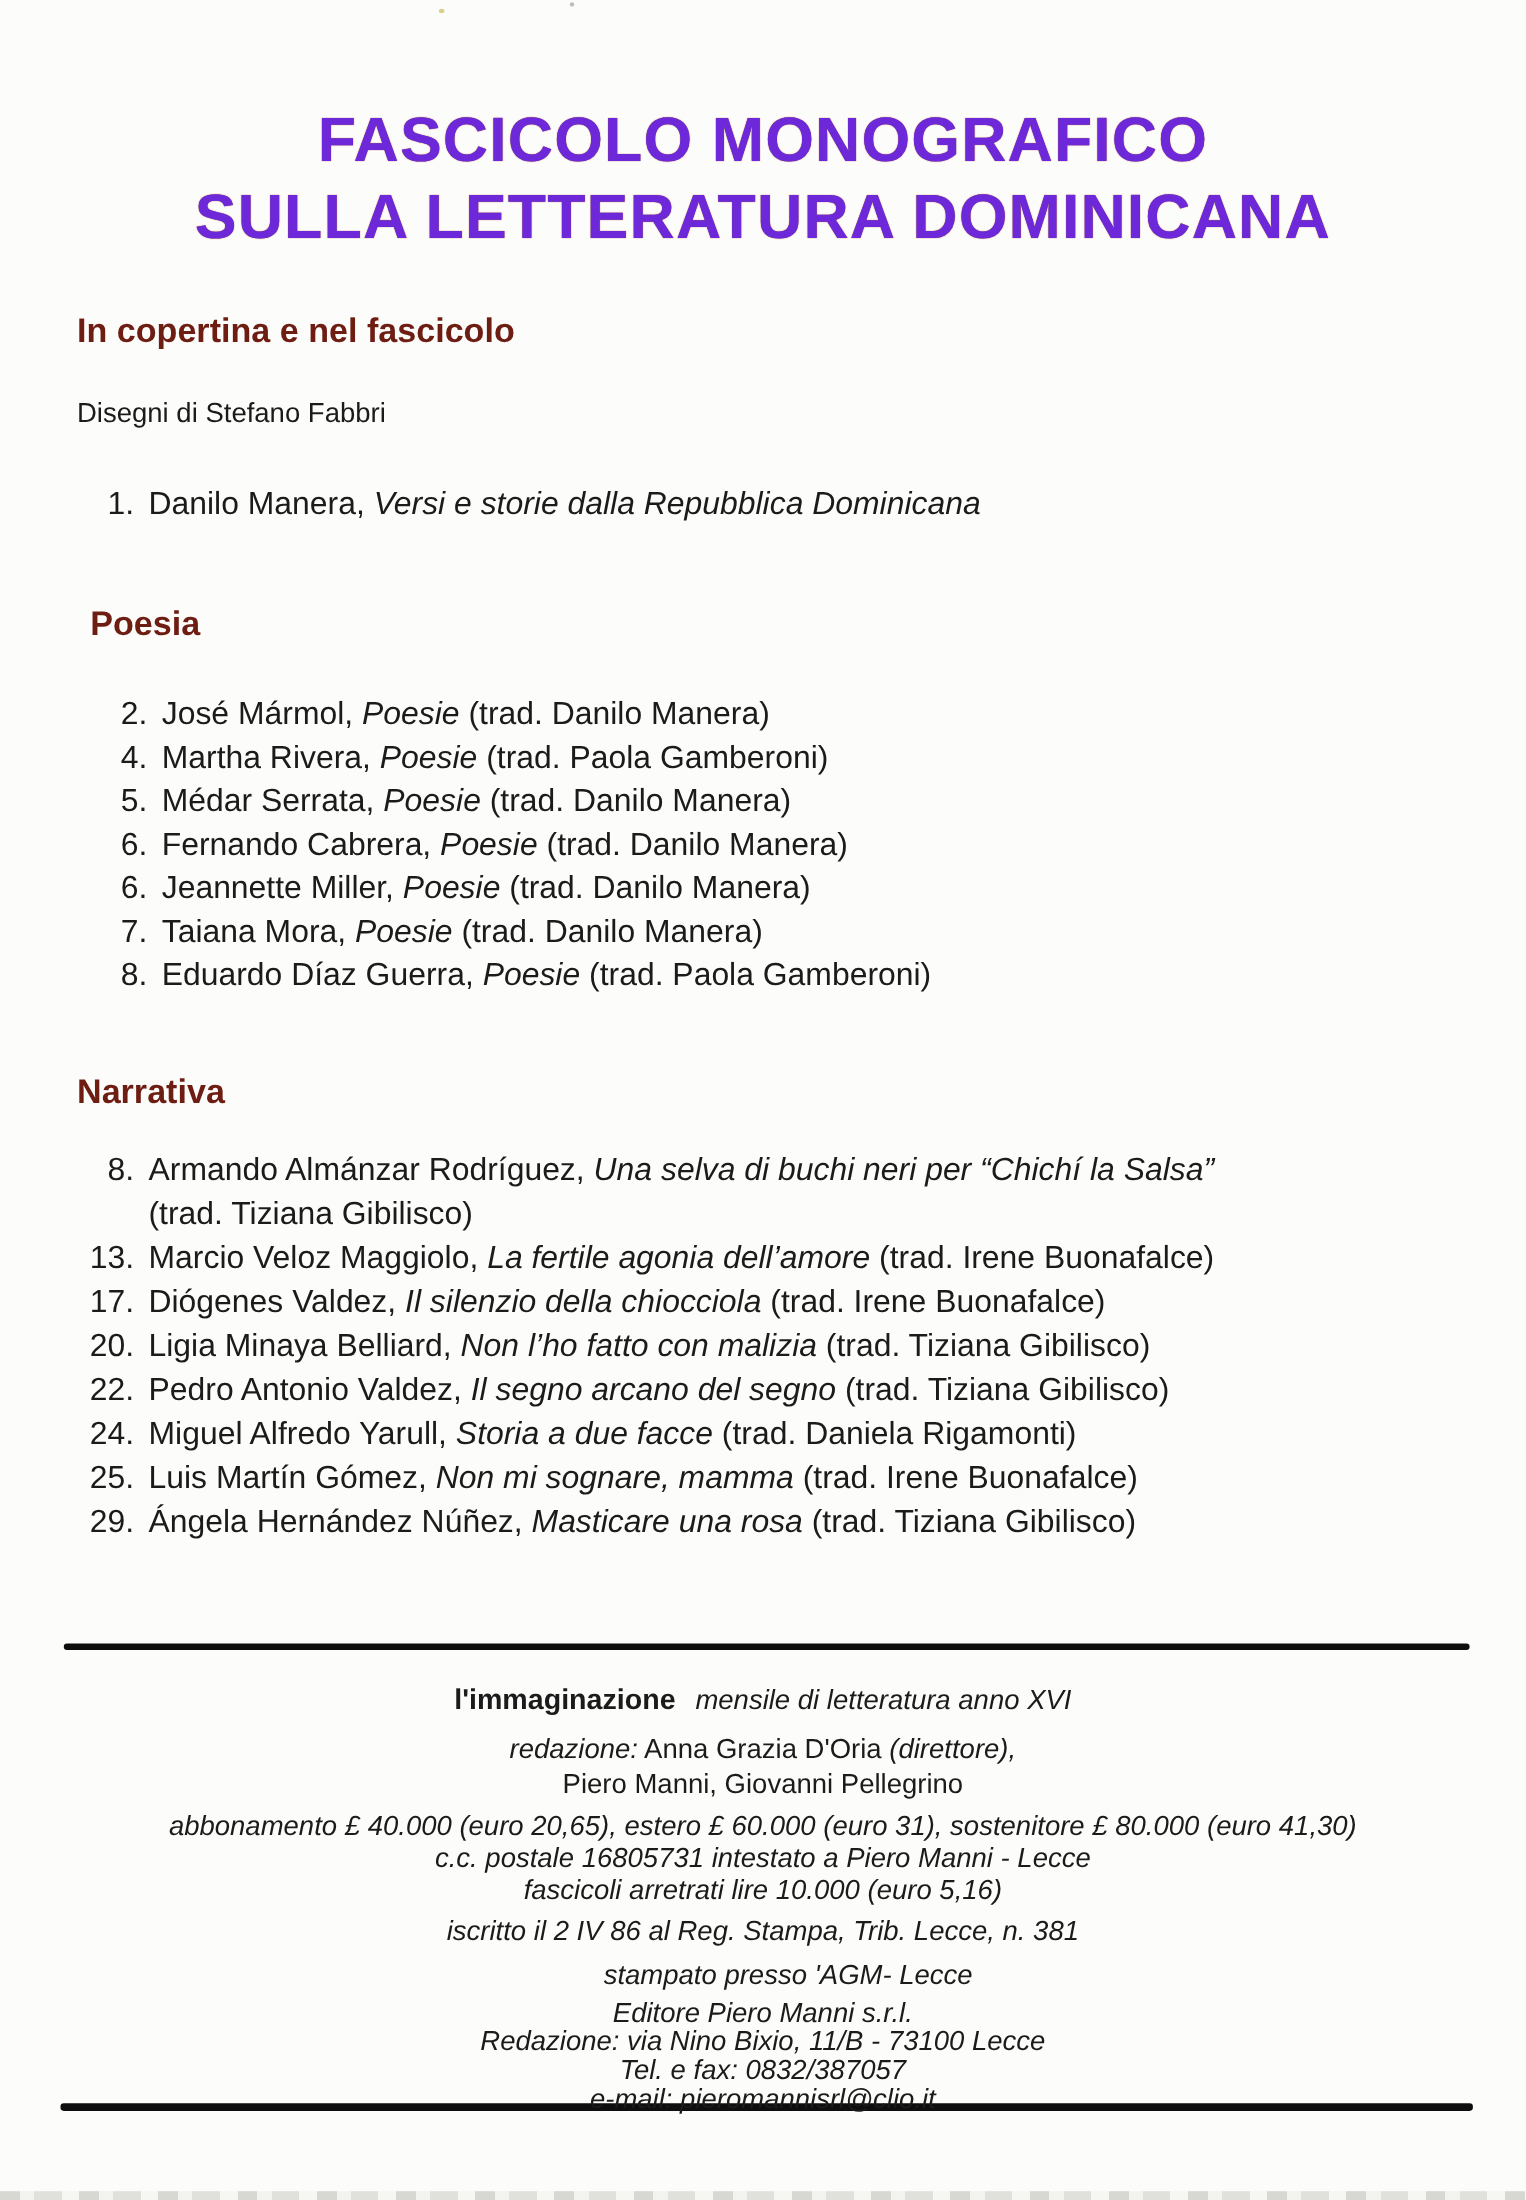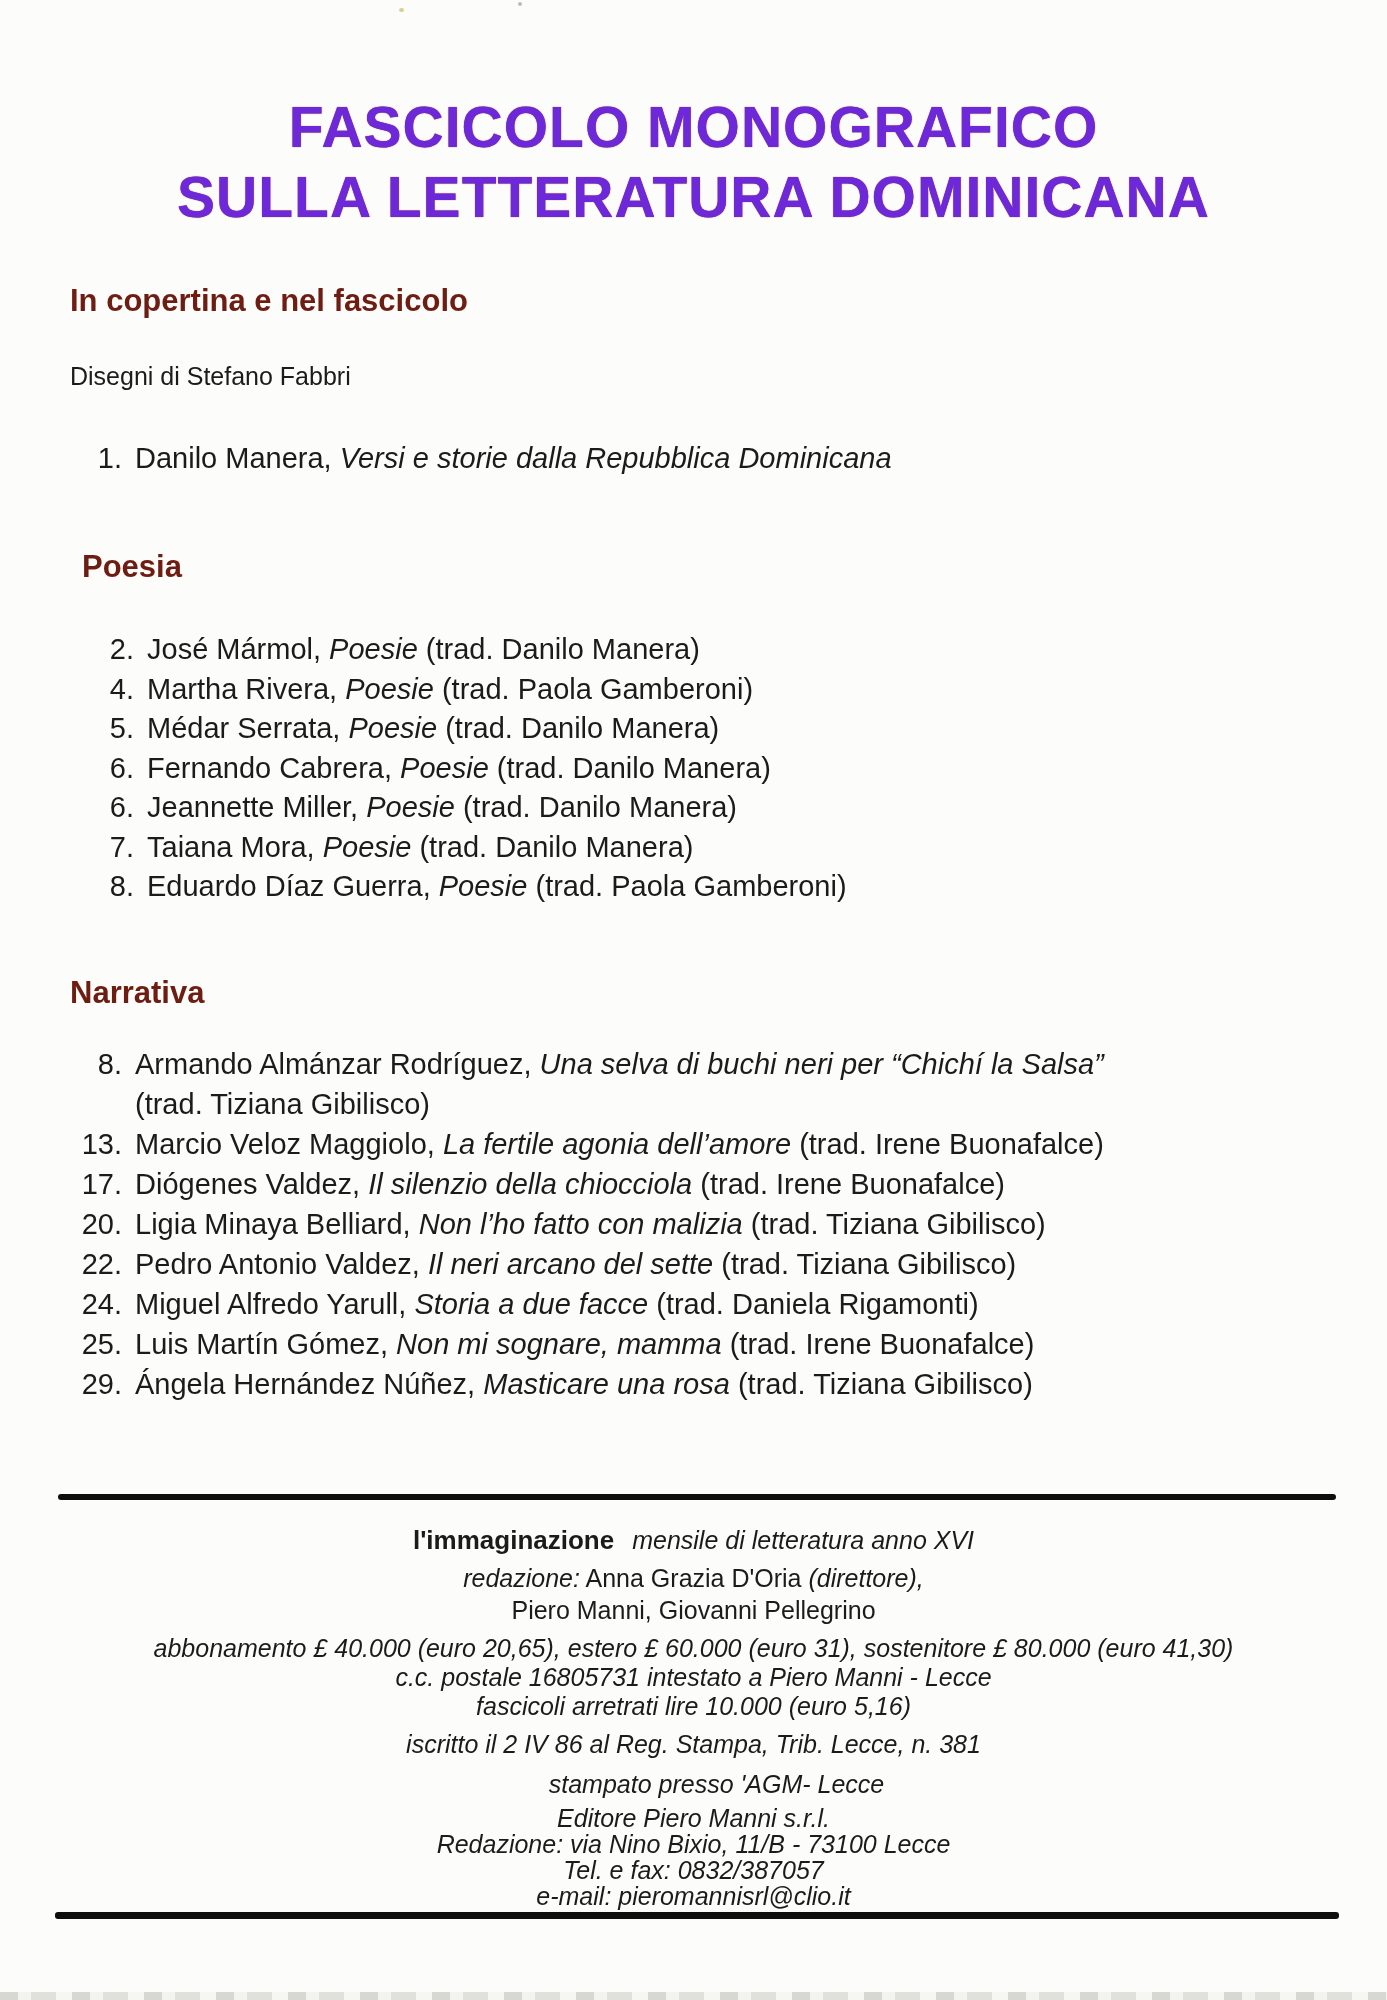--- a/index.html
+++ b/index.html
@@ -33,21 +33,21 @@
   .list-gap { height:32px; }
 
   
   .rule { background:#0e0e0e; border-radius:3px; }
   .rule-top { left:58px; top:1494px; width:1278px; height:6px; }
   .rule-bottom { left:55px; top:1912px; width:1284px; height:7px; }
 
   
   .colophon { left:0; right:0; top:1524px; text-align:center; font-size:25px; }
   .colophon p { margin:0; }
-  .f1 { line-height:32px; margin-bottom:6px !important; }
+  .f1 { line-height:43px; margin-bottom:6px !important; }
   .c-mag { font-weight:700; font-size:26px; }
   .c-sub { font-style:italic; margin-left:18px; }
   .f2 { line-height:32px; margin-bottom:8px !important; }
   .f3 { line-height:29px; margin-bottom:8px !important; font-style:italic; }
   .f4 { line-height:30px; margin-bottom:10px !important; font-style:italic; }
   .f5 { line-height:30px; margin-bottom:6px !important; font-style:italic;padding-left:46px; }
   .f6 { line-height:26px; font-style:italic; }
   .c-ital { font-style:italic; }
   .c-up { font-style:normal; }
 
@@ -130,21 +130,21 @@
       <div class="toc-row">
         <span class="toc-num">17.</span>
         <span class="toc-txt"><span>Diógenes Valdez, </span><span class="it">Il silenzio della chiocciola</span><span> (trad. Irene Buonafalce)</span></span>
       </div>
       <div class="toc-row">
         <span class="toc-num">20.</span>
         <span class="toc-txt"><span>Ligia Minaya Belliard, </span><span class="it">Non l’ho fatto con malizia</span><span> (trad. Tiziana Gibilisco)</span></span>
       </div>
       <div class="toc-row">
         <span class="toc-num">22.</span>
-        <span class="toc-txt"><span>Pedro Antonio Valdez, </span><span class="it">Il neri arcano del sette</span><span> (trad. Tiziana Gibilisco)</span></span>
+        <span class="toc-txt"><span>Pedro Antonio Valdez, </span><span class="it">Il segno arcano del segno</span><span> (trad. Tiziana Gibilisco)</span></span>
       </div>
       <div class="toc-row">
         <span class="toc-num">24.</span>
         <span class="toc-txt"><span>Miguel Alfredo Yarull, </span><span class="it">Storia a due facce</span><span> (trad. Daniela Rigamonti)</span></span>
       </div>
       <div class="toc-row">
         <span class="toc-num">25.</span>
         <span class="toc-txt"><span>Luis Martín Gómez, </span><span class="it">Non mi sognare, mamma</span><span> (trad. Irene Buonafalce)</span></span>
       </div>
       <div class="toc-row">

